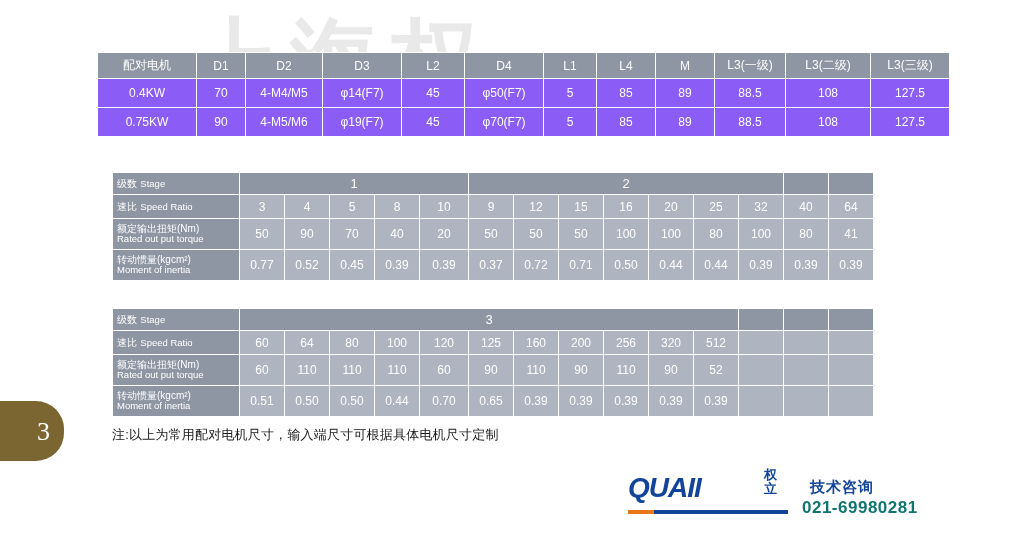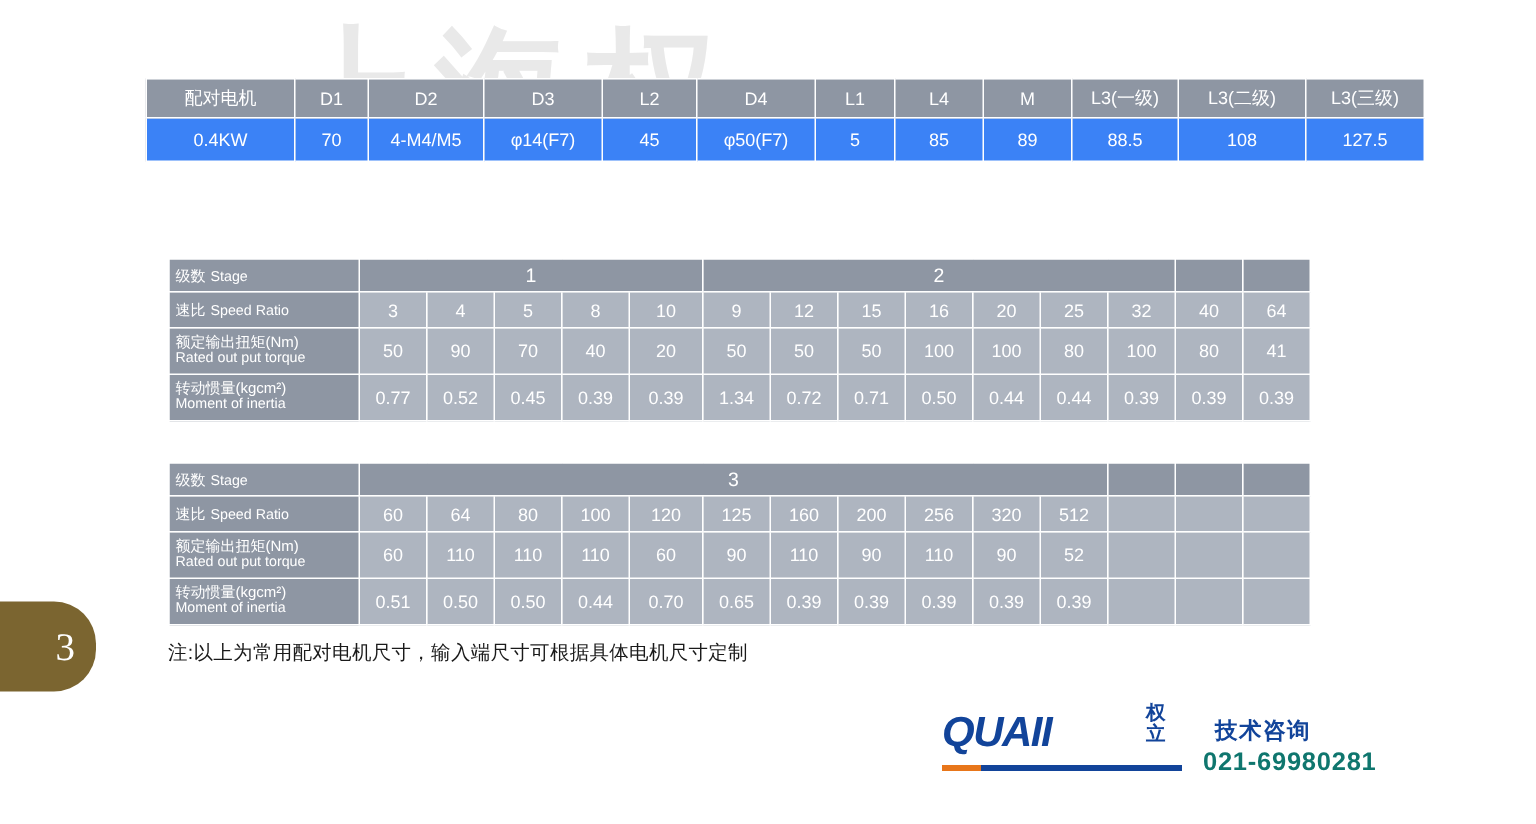--- a/index.html
+++ b/index.html
@@ -69,21 +69,21 @@
     vertical-align: middle;
     font-size: 12px;
     font-weight: normal;
     padding: 0;
     font-family: "Liberation Sans", sans-serif;
   }
   table.grid th {
     background: #8e96a3;
   }
   table.grid td {
-    background: #3b82f6;
+    background: #8b5cf6;
   }
 
   
   #motor-table {
     left: 97px;
     top: 16px;
     margin-top: 36px;
   }
   #motor-table th {
     height: 25px;
@@ -252,20 +252,34 @@
         <td>φ14(F7)</td>
         <td>45</td>
         <td>φ50(F7)</td>
         <td>5</td>
         <td>85</td>
         <td>89</td>
         <td>88.5</td>
         <td>108</td>
         <td>127.5</td>
       </tr>
+      <tr>
+        <td>0.75KW</td>
+        <td>90</td>
+        <td>4-M5/M6</td>
+        <td>φ19(F7)</td>
+        <td>45</td>
+        <td>φ70(F7)</td>
+        <td>5</td>
+        <td>85</td>
+        <td>89</td>
+        <td>88.5</td>
+        <td>108</td>
+        <td>127.5</td>
+      </tr>
     </tbody>
   </table>
 
 
   <table class="ratio" id="ratio-table-1">
     <tbody>
         <tr class="h1">
       <td class="rowhdr">
         <span class="cn">级数</span>
         <span class="en">Stage</span>
@@ -318,21 +332,21 @@
     <tr class="h3">
       <td class="rowhdr">
         <div class="cn">转动惯量(kgcm²)</div>
         <div class="en">Moment of inertia</div>
       </td>
       <td>0.77</td>
       <td>0.52</td>
       <td>0.45</td>
       <td>0.39</td>
       <td>0.39</td>
-      <td>1.34</td>
+      <td>0.37</td>
       <td>0.72</td>
       <td>0.71</td>
       <td>0.50</td>
       <td>0.44</td>
       <td>0.44</td>
       <td>0.39</td>
       <td>0.39</td>
       <td>0.39</td>
     </tr>
   </tbody>

